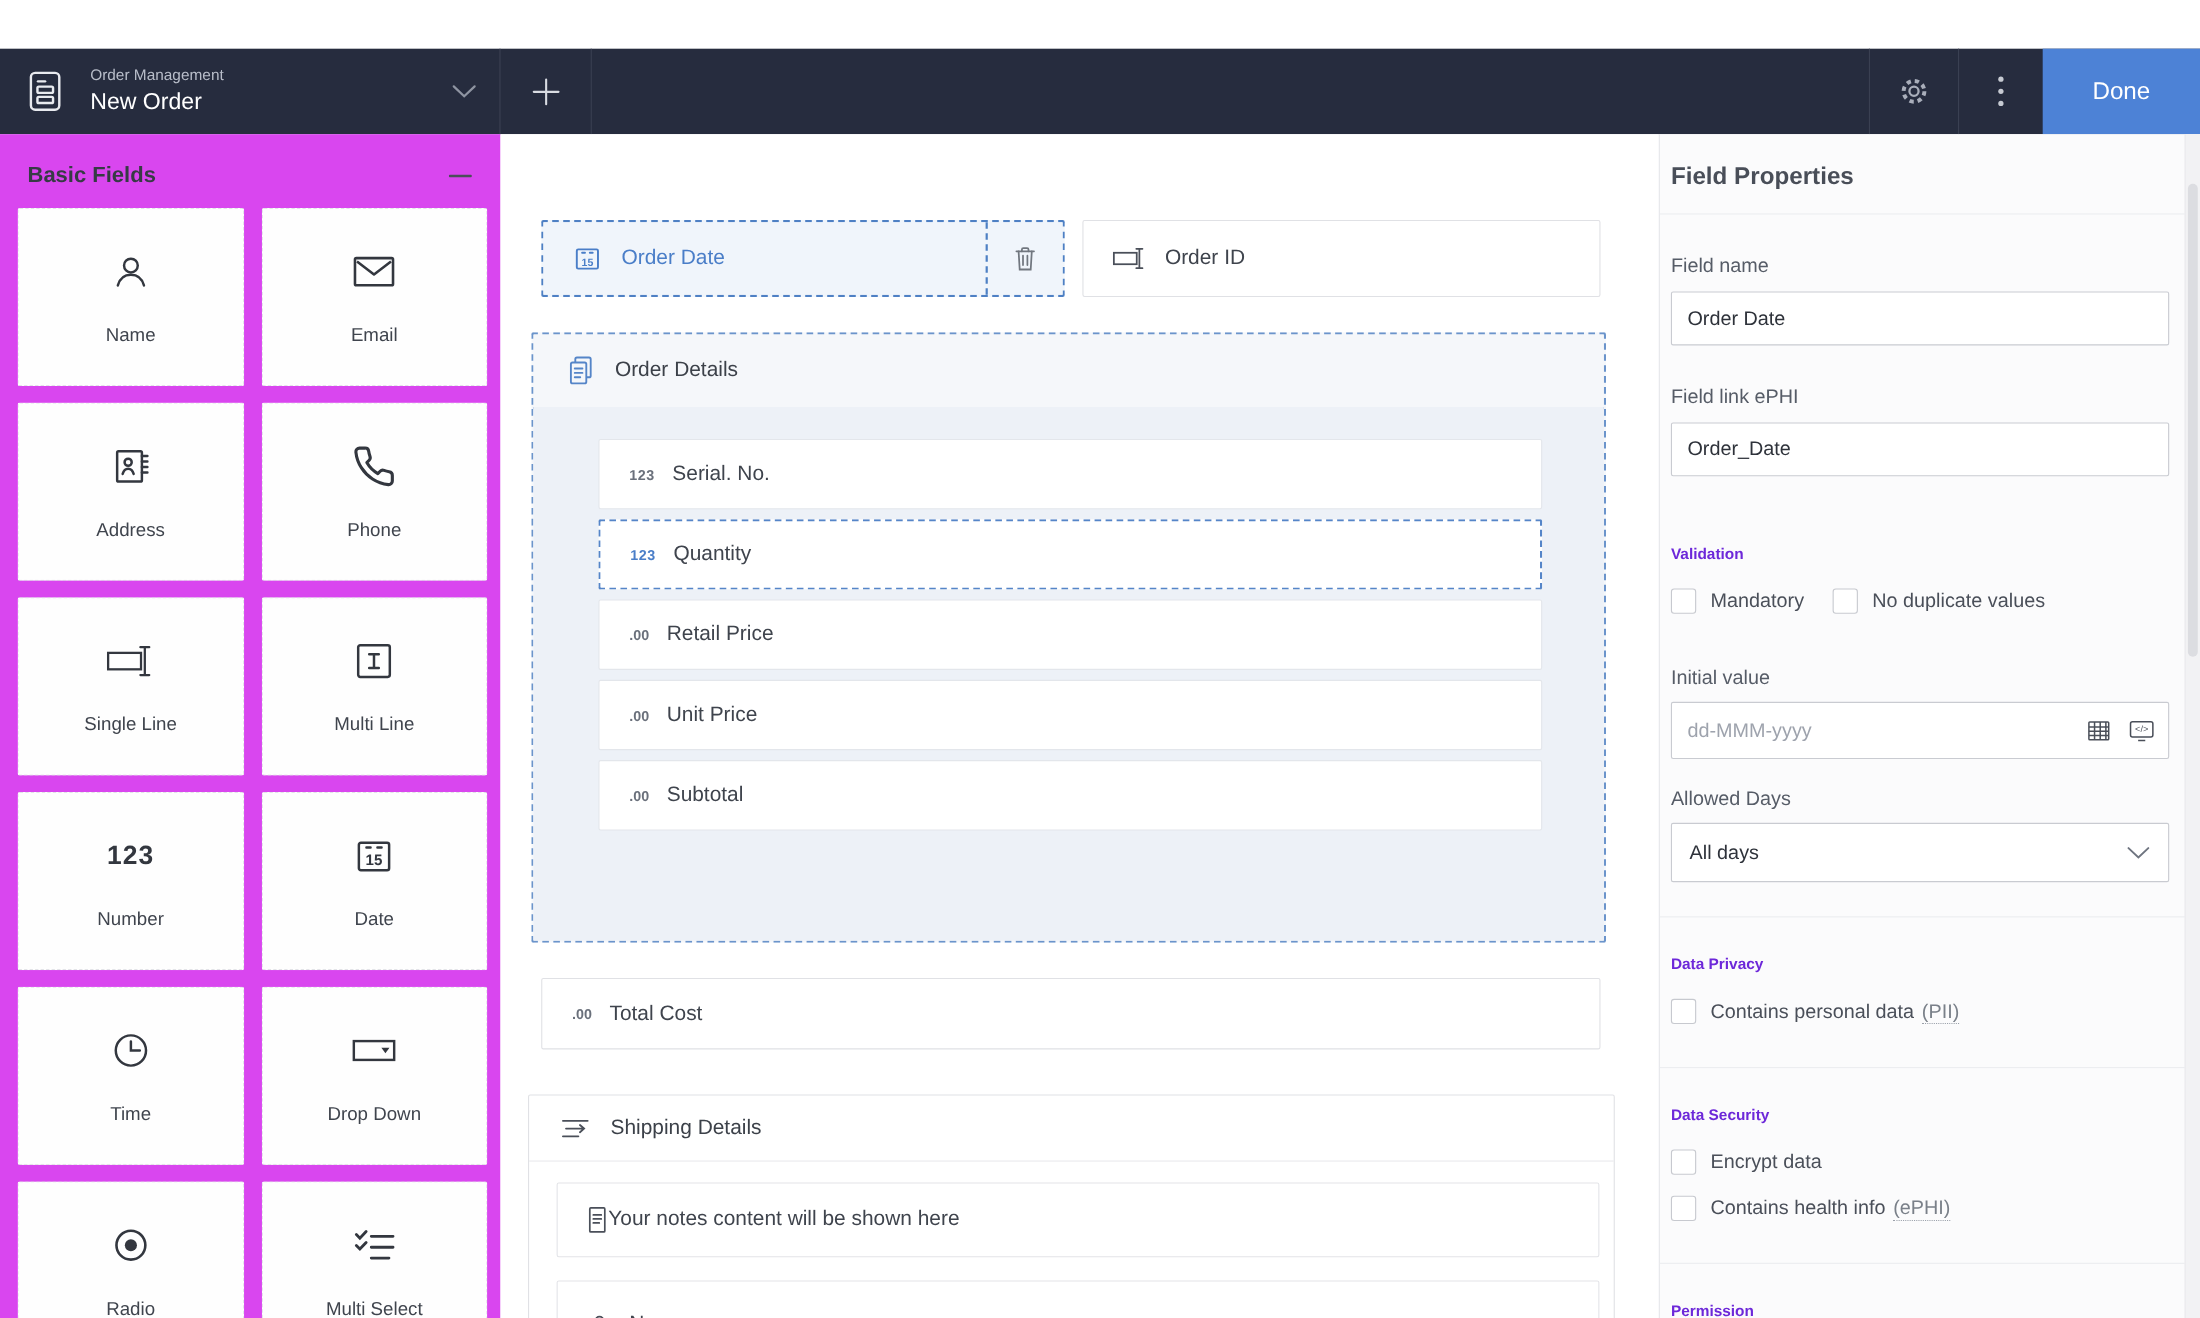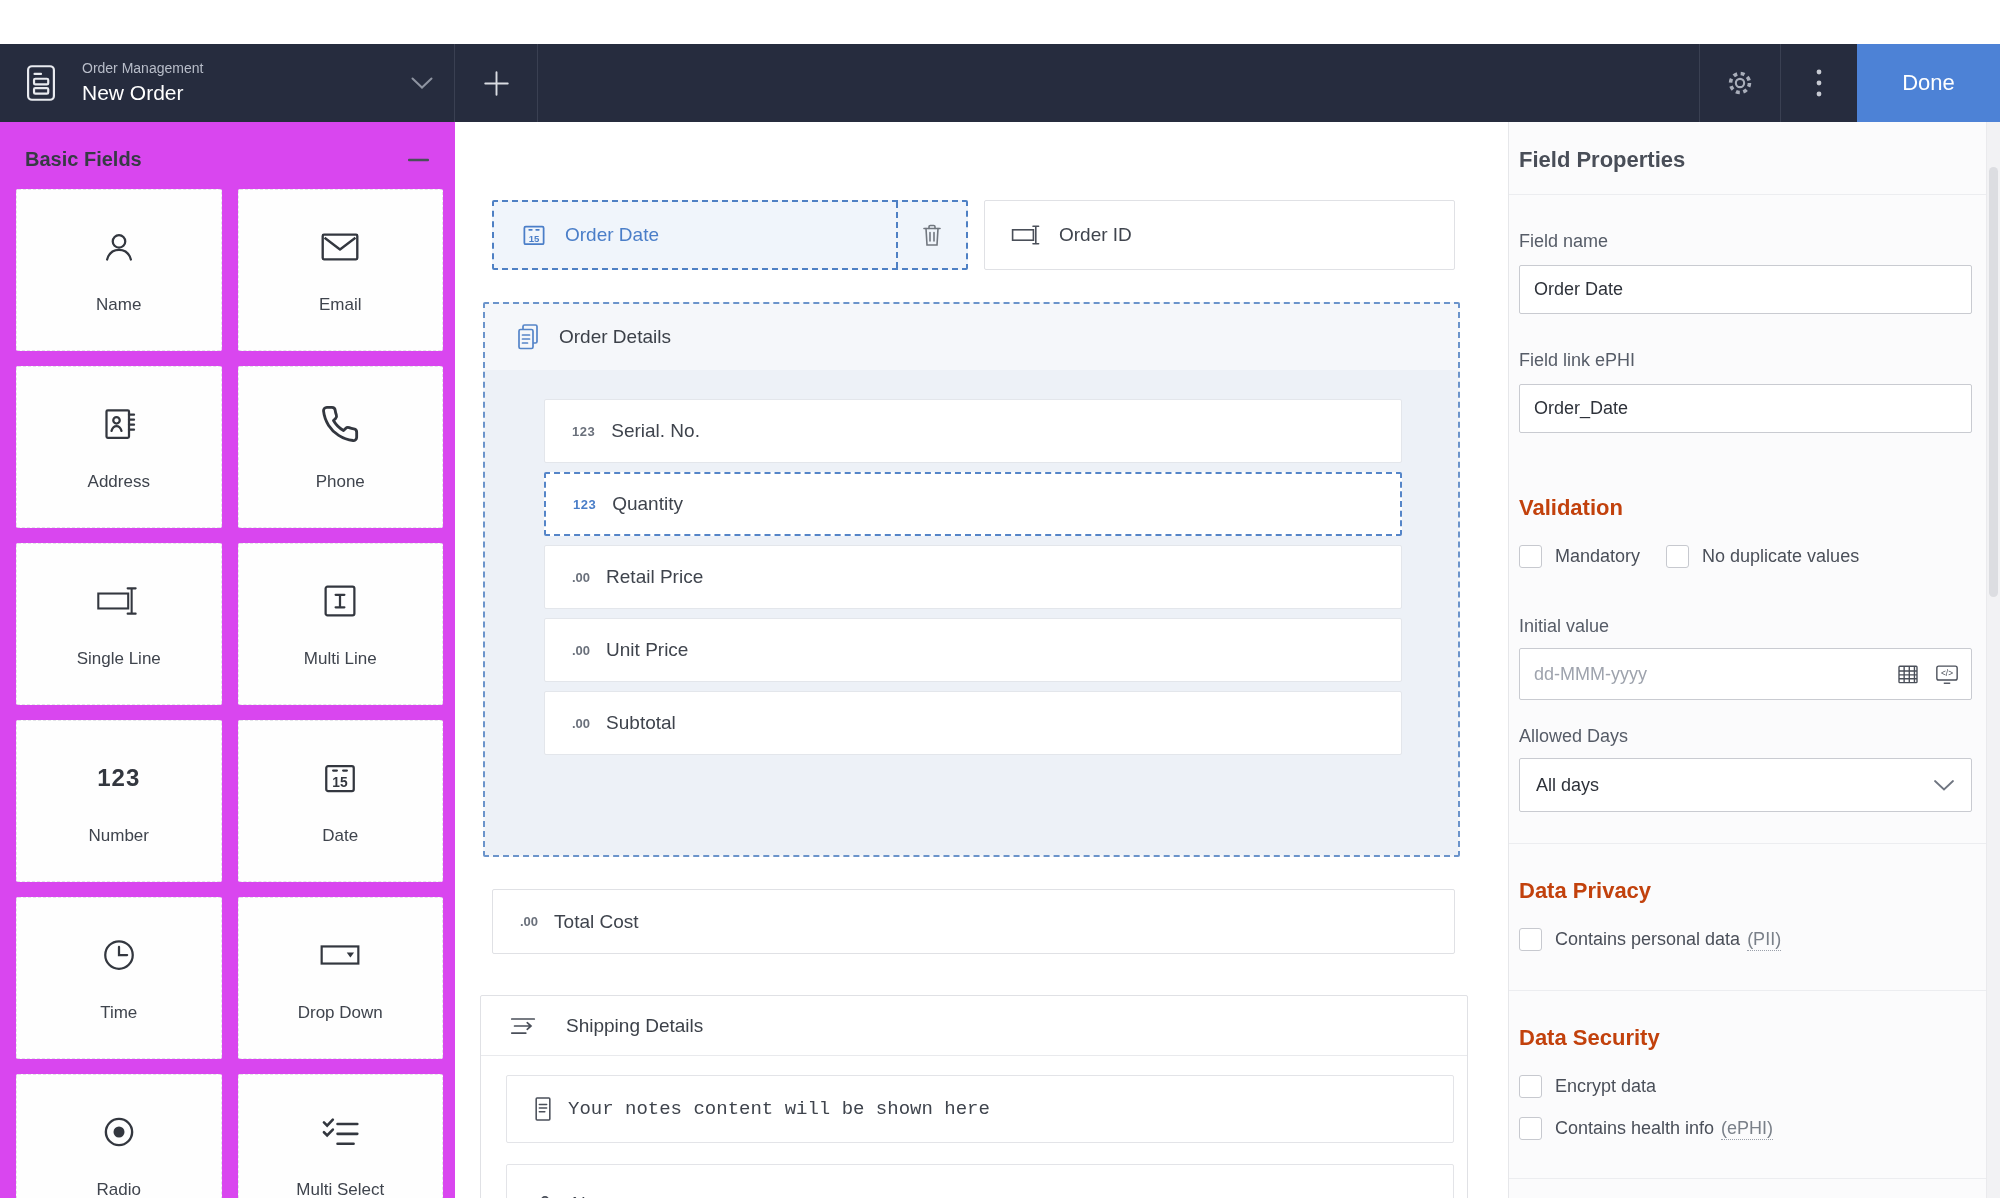--- a/index.html
+++ b/index.html
@@ -61,38 +61,38 @@
   .mini-num{font-size:13px;font-weight:700;color:#6A707B;letter-spacing:.5px;}
   .mini-num.blue{color:#4A7EC8;}
   .mini-dec{font-size:13px;font-weight:700;color:#6A707B;}
 
   .total-row{position:absolute;left:37px;top:767px;width:963px;height:65px;background:#fff;
              border:1px solid #E0E1E5;border-radius:2px;display:flex;align-items:center;gap:16px;
              padding-left:27px;box-sizing:border-box;cursor:pointer;}
 
   .ship{position:absolute;left:25px;top:873px;width:988px;height:350px;background:#fff;
         border:1px solid #E0E1E5;border-radius:2px;box-sizing:border-box;}
-  .ship-head{height:59px;display:flex;align-items:center;gap:28px;padding-left:27px;
+  .ship-head{height:59px;display:flex;align-items:center;gap:17px;padding-left:27px;
              border-bottom:1px solid #E9EAED;cursor:pointer;}
   .note-row{margin:19px 13px 0 25px;height:68px;border:1px solid #E3E4E8;border-radius:2px;
-            display:flex;align-items:center;gap:15px;padding-left:26px;box-sizing:border-box;cursor:pointer;font-family:Liberation Mono, monospace;}
+            display:flex;align-items:center;padding-left:26px;box-sizing:border-box;cursor:pointer;}
   .name-row{margin:21px 13px 0 25px;height:80px;border:1px solid #E3E4E8;border-radius:2px;
             display:flex;align-items:center;gap:15px;padding-left:26px;box-sizing:border-box;cursor:pointer;}
 
   
   .panel{position:absolute;left:1508px;top:78px;right:0;bottom:0;background:#FBFBFC;
          border-left:1px solid #E6E7EA;padding:25px 28px 0 10px;box-sizing:border-box;}
   .p-title{font-size:22px;font-weight:700;color:#494E58;}
   .p-div{height:1px;background:#ECEDF0;margin:21px -28px 0 -10px;}
   .p-label{font-size:18px;color:#565C67;margin-top:36px;}
   .p-input{display:block;width:100%;height:49px;margin-top:13px;border:1px solid #C9CBD1;border-radius:2px;
            background:#fff;font-size:18px;color:#2E323A;padding:0 14px;box-sizing:border-box;
            font-family:"Liberation Sans",sans-serif;outline:none;}
   .p-input::placeholder{color:#9EA3AD;}
-  .p-sec-title{font-size:22px;font-weight:700;color:#c2410c;}
+  .p-sec-title{font-size:14px;font-weight:700;color:#6d28d9;}
   .mt-big{margin-top:62px;} .mt-sec{margin-top:34px;}
   .chk-row{display:flex;align-items:center;margin-top:24px;font-size:18px;color:#4A4F59;}
   .chk-row.tight{margin-top:19px;}
   .chk{width:21px;height:21px;border:1px solid #C7C9CF;border-radius:3px;background:#fff;
        margin-right:13px;flex:0 0 auto;cursor:pointer;}
   .chk2{margin-left:26px;}
   .sfx{color:#7A8089;border-bottom:1px dotted #9AA0AA;margin-left:7px;}
   .iv-wrap{position:relative;margin-top:11px;}
   .iv-wrap .p-input{margin-top:0;height:52px;padding-right:60px;}
   .iv-icons{position:absolute;right:12px;top:0;height:52px;display:flex;align-items:center;gap:14px;}

